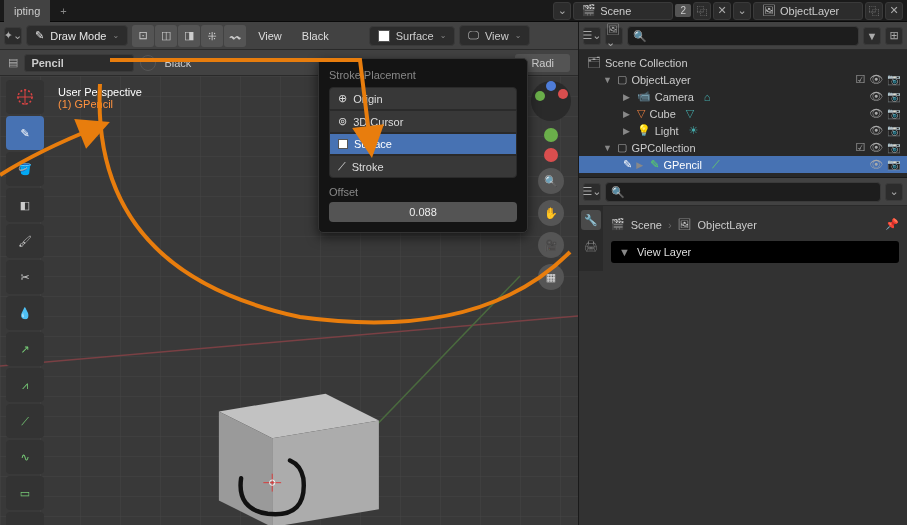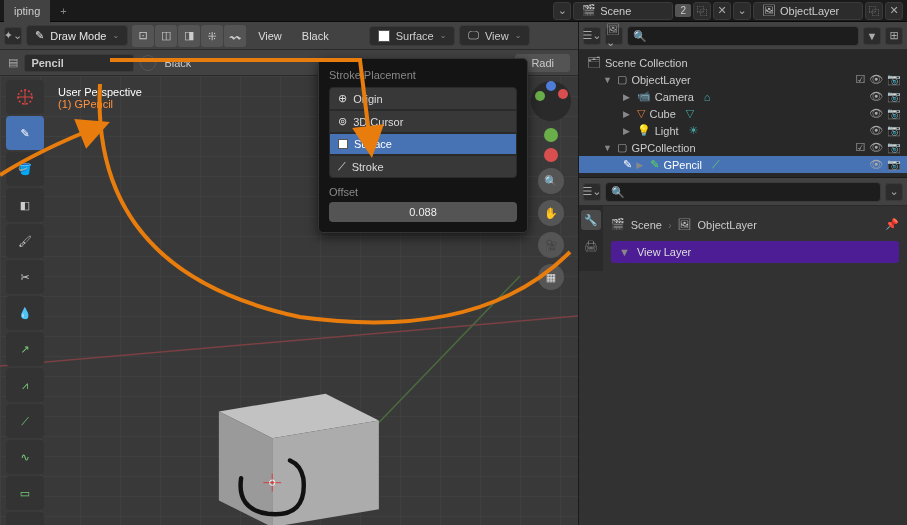--- a/index.html
+++ b/index.html
@@ -61,21 +61,21 @@
 .light-ic { color: #e87d3e; }
 .gp-ic { color: #5bd75b; }
 .props { flex: 1; background: #323232; border-top: 1px solid #1a1a1a; }
 .props-hdr { height: 28px; background: #424242; display: flex; align-items: center; padding: 0 4px; gap: 4px; border-bottom: 1px solid #2a2a2a; }
 .props-body { display: flex; }
 .props-tabs { width: 24px; background: #2a2a2a; padding: 4px 2px; display: flex; flex-direction: column; gap: 6px; }
 .ptab { width: 20px; height: 20px; display: flex; align-items: center; justify-content: center; color: #888; border-radius: 3px; }
 .ptab.active { background: #4a4a4a; color: #ddd; }
 .props-content { flex: 1; padding: 8px; }
 .bc { display: flex; align-items: center; gap: 6px; color: #ccc; padding: 4px 0; }
-.panel-hdr { background: #4c1d95; padding: 5px 8px; border-radius: 3px; margin-top: 6px; color: #ddd; }
+.panel-hdr { background: #000000; padding: 5px 8px; border-radius: 3px; margin-top: 6px; color: #ddd; }
 .cube { position: absolute; left: 180px; top: 300px; width: 220px; height: 160px; }
 svg.arrow-ann { position: absolute; top: 0; left: 0; pointer-events: none; }
 </style>
 </head>
 <body>
 
 <div class="topbar">
   <div class="tab">ipting</div>
   <div class="plus">+</div>
   <div class="spacer"></div>

